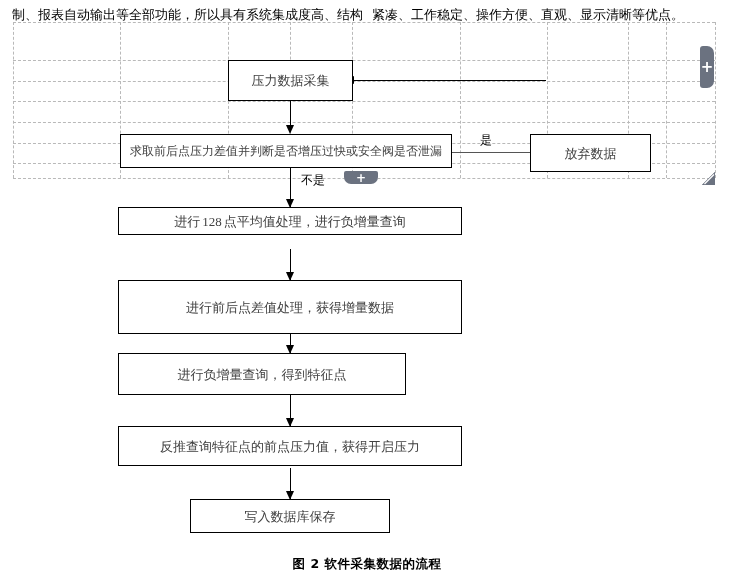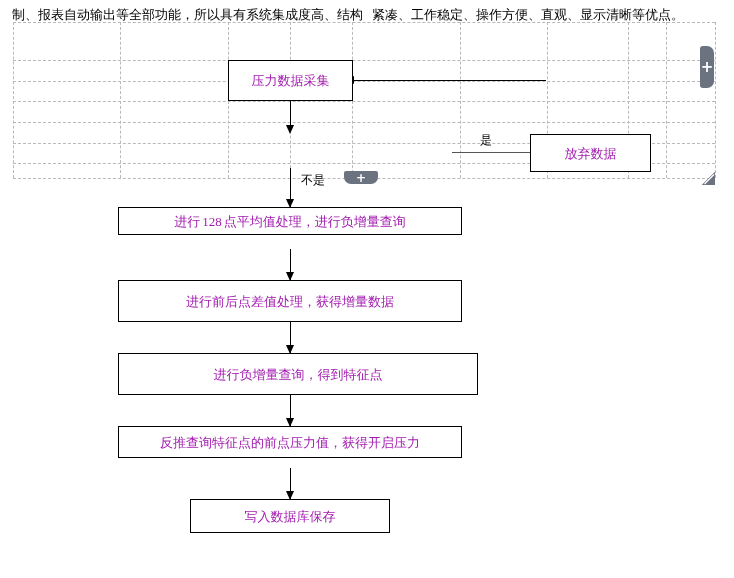--- a/index.html
+++ b/index.html
@@ -34,21 +34,21 @@
   .box{
     position:absolute;
     border:1px solid #000;
     background:#ffffff;
     box-sizing:border-box;
     display:flex;
     align-items:center;
     justify-content:center;
     font-size:13px;
     line-height:17px;
-    color:#a21caf;
+    color:#404040;
     text-align:center;
     white-space:nowrap;
   }
   .box .num{font-family:"Liberation Serif","DejaVu Serif",serif;font-size:13px;padding:0 2px;}
 
   
   .conn{position:absolute;background:#000;}
   .conn-v{width:1px;}
   .conn-h{height:1px;}
   .conn-gray{background:#555;}
@@ -142,50 +142,54 @@
   <div class="arrow arrow-down" style="left:286px; top:418px;"></div>
 
   <div class="conn conn-v" style="left:290px; top:468px; height:34px;"></div>
   <div class="arrow arrow-down" style="left:286px; top:491px;"></div>
 
   <div class="box" style="left:228px; top:60px; width:125px; height:41px;">
     <span>压力数据采集</span>
   </div>
 
 
+  <div class="box" style="left:120px; top:134px; width:332px; height:34px; font-size:12px;">
+    <span>求取前后点压力差值并判断是否增压过快或安全阀是否泄漏</span>
+  </div>
 
   <div class="box" style="left:530px; top:134px; width:121px; height:38px;">
     <span>放弃数据</span>
   </div>
 
   <div class="box" style="left:118px; top:207px; width:344px; height:28px;">
     <span>进行</span>
     <span class="num">128</span>
     <span>点平均值处理，进行负增量查询</span>
   </div>
 
-  <div class="box" style="left:118px; top:280px; width:344px; height:42px;">
+  <div class="box" style="left:118px; top:280px; width:344px; height:54px;">
     <span>进行前后点差值处理，获得增量数据</span>
   </div>
 
-  <div class="box" style="left:118px; top:353px; width:360px; height:42px;">
+  <div class="box" style="left:118px; top:353px; width:288px; height:42px;">
     <span>进行负增量查询，得到特征点</span>
   </div>
 
-  <div class="box" style="left:118px; top:426px; width:344px; height:32px;">
+  <div class="box" style="left:118px; top:426px; width:344px; height:40px;">
     <span>反推查询特征点的前点压力值，获得开启压力</span>
   </div>
 
   <div class="box" style="left:190px; top:499px; width:200px; height:34px;">
     <span>写入数据库保存</span>
   </div>
 
   <div class="lbl" style="left:480px; top:132px;">是</div>
   <div class="lbl" style="left:301px; top:172px;">不是</div>
 
+  <div class="caption">图 2 软件采集数据的流程</div>
 
   <div class="plus-tab side-tab">
     <span>+</span>
   </div>
 
   <div class="plus-tab mid-tab">
     <span>+</span>
   </div>
 
   <div class="resize-handle">

